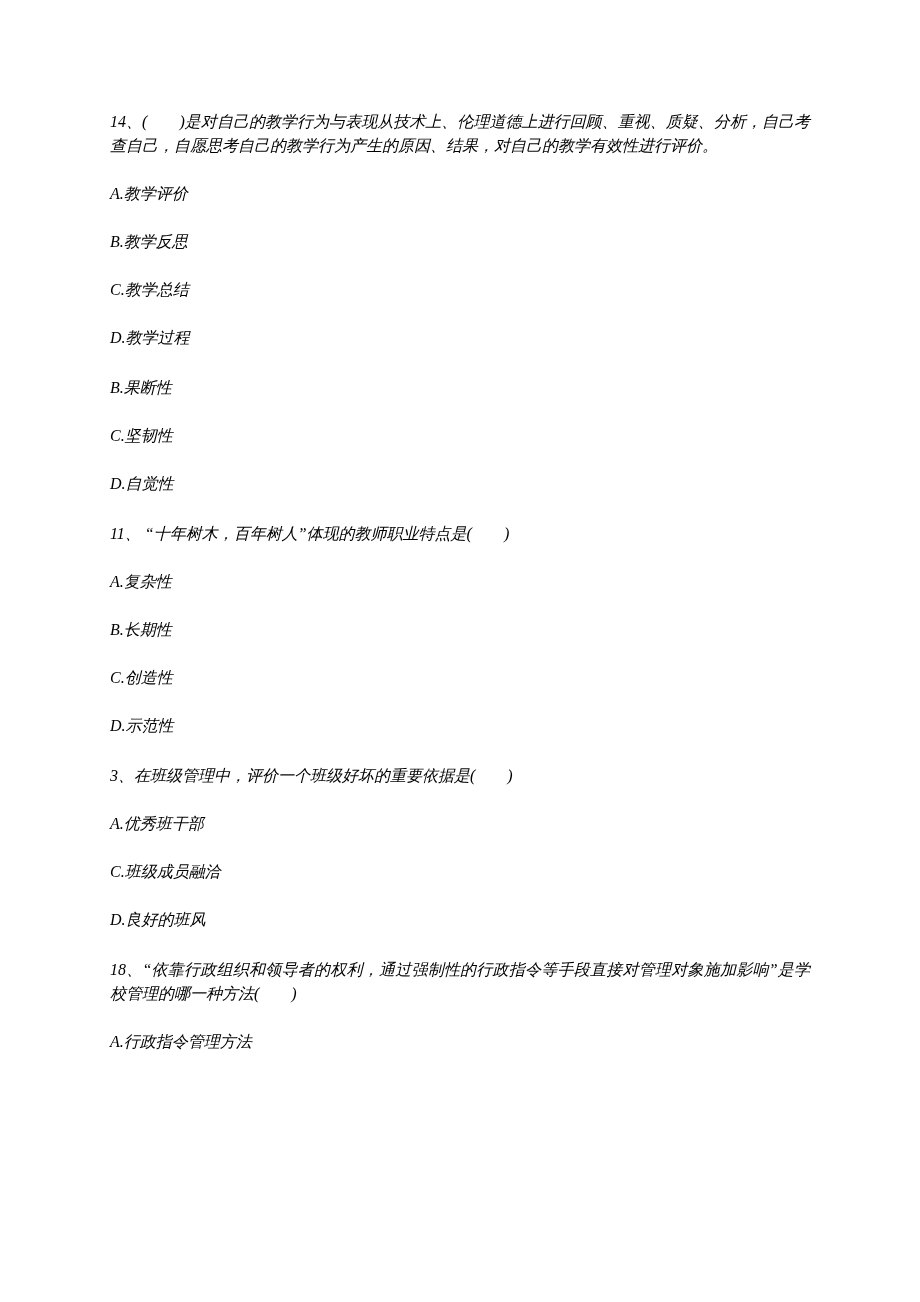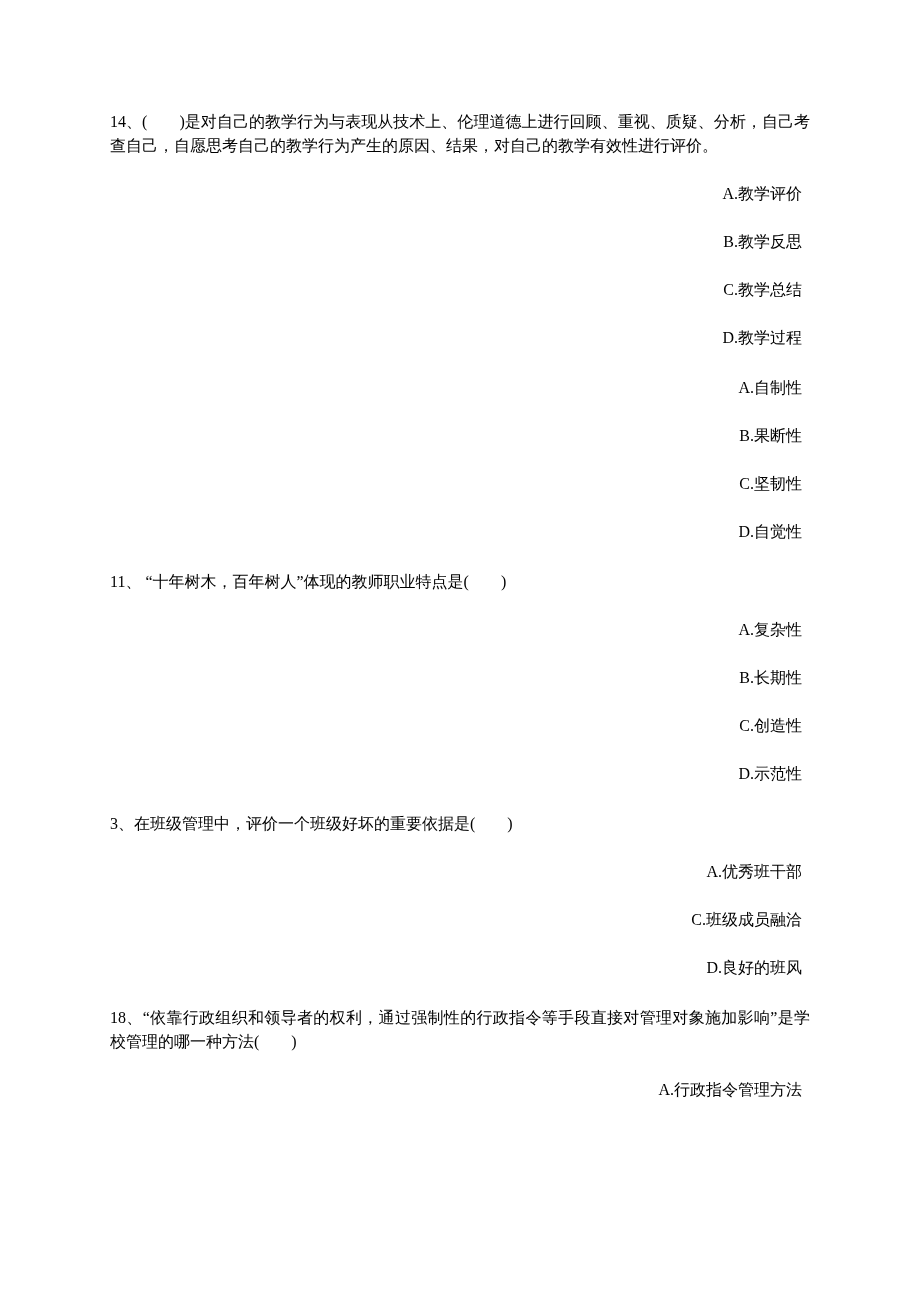--- a/index.html
+++ b/index.html
@@ -12,29 +12,29 @@
     color: #000000;
     line-height: 1.5;
   }
   .page {
     padding: 110px 110px 80px 110px;
     box-sizing: border-box;
     width: 920px;
   }
   .question {
     margin-bottom: 26px;
+    font-style: italic;
   }
   .stem {
     margin: 0 0 24px 0;
     text-align: justify;
     text-justify: inter-ideograph;
   }
   .options {
-    margin: 8px;
-    text-align: right;
+    margin: 0;
   }
   .opt {
     margin: 0 0 24px 0;
   }
   .opt:last-child {
     margin-bottom: 0;
   }
 </style>
 </head>
 <body>
@@ -46,21 +46,20 @@
     <div class="options">
       <p class="opt">A.教学评价</p>
       <p class="opt">B.教学反思</p>
       <p class="opt">C.教学总结</p>
       <p class="opt">D.教学过程</p>
     </div>
   </div>
 
   <div class="question">
     <div class="options">
-      <p class="opt">A.自制性</p>
       <p class="opt">B.果断性</p>
       <p class="opt">C.坚韧性</p>
       <p class="opt">D.自觉性</p>
     </div>
   </div>
 
   <div class="question">
     <p class="stem">11、 “十年树木，百年树人”体现的教师职业特点是(　　)</p>
     <div class="options">
       <p class="opt">A.复杂性</p>

